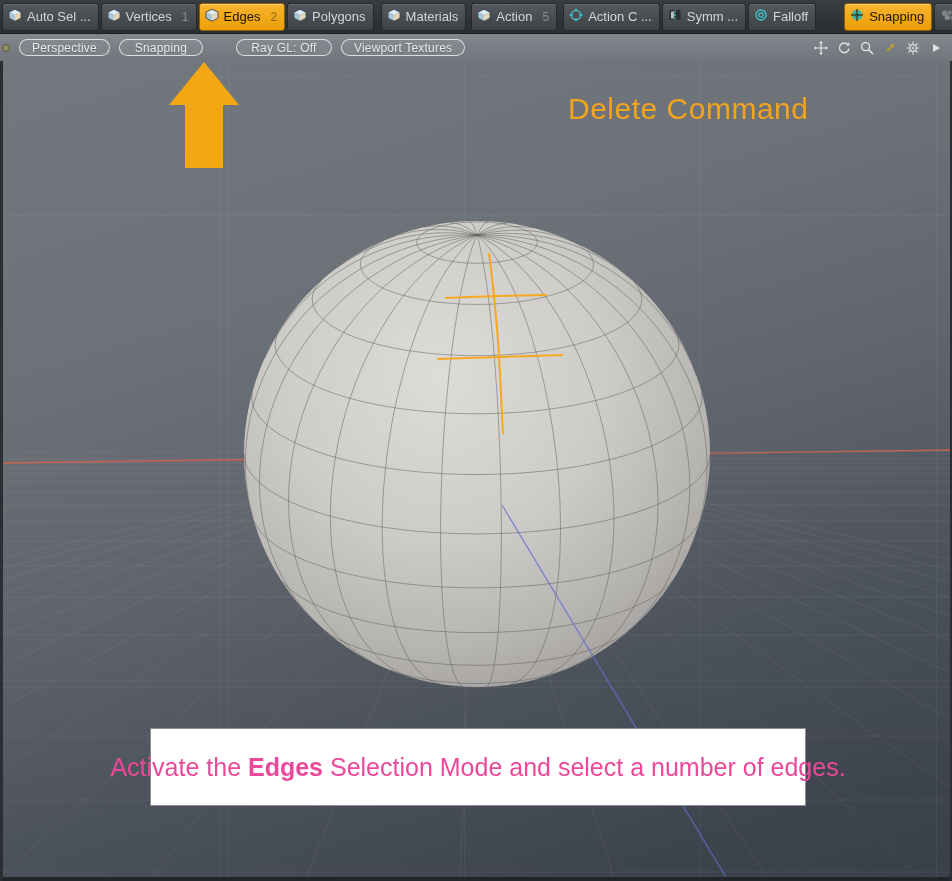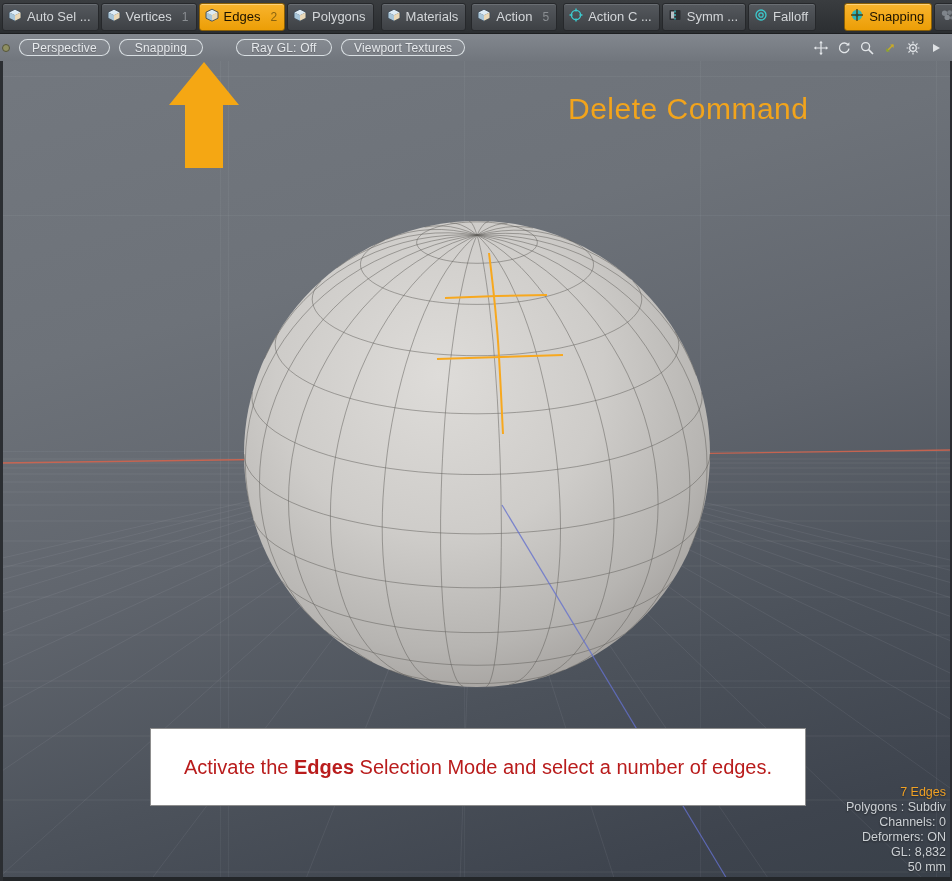--- a/index.html
+++ b/index.html
@@ -56,21 +56,21 @@
   .vp-tools .ticon{width:17px;height:17px;display:inline-flex;align-items:center;
     justify-content:center;cursor:pointer;}
 
   
   .arrow-anno{position:absolute;left:160px;top:60px;z-index:6;}
   .delete-caption{position:absolute;left:568px;top:92px;z-index:6;
     font-size:30px;letter-spacing:.5px;color:#f2a41c;text-align:right;}
   .banner{position:absolute;left:150px;top:728px;width:656px;height:78px;z-index:7;
     background:#ffffff;border:1px solid #8d8d8d;display:flex;align-items:center;
     justify-content:center;}
-  .banner-text{font-size:20px;color:#b91c1c;white-space:nowrap;}
+  .banner-text{font-size:25px;color:#ec4899;white-space:nowrap;}
   .banner-text .b{font-weight:bold;}
   .status{position:absolute;right:6px;top:785px;z-index:7;text-align:right;
     font-size:12.5px;line-height:15px;color:#ccd0d4;text-shadow:0 1px 2px rgba(0,0,0,0.45);}
   .status .sel{color:#f0a125;}
 
   
   .gizmo{position:absolute;left:0;top:800px;width:90px;height:81px;z-index:6;
     font-size:11px;}
 </style>
 </head>
@@ -341,32 +341,24 @@
   </svg>
 
   <div class="delete-caption">Delete Command</div>
 
   <div class="banner">
     <div class="banner-text">
       <span>Activate the </span><span class="b">Edges</span><span> Selection Mode and select a number of edges.</span>
     </div>
   </div>
 
-  <div class="status">
-    <div class="sel">7 Edges</div>
-    <div>Polygons : Subdiv</div>
-    <div>Channels: 0</div>
-    <div>Deformers: ON</div>
-    <div>GL: 8,832</div>
-    <div>50 mm</div>
+
+  <div class="gizmo">
+    
+    
+    
+    
+    
+    
+    
   </div>
 
-  <div class="gizmo">
-    
-    
-    
-    
-    
-    
-    
-  </div>
-
 </div>
 
 </body></html>

